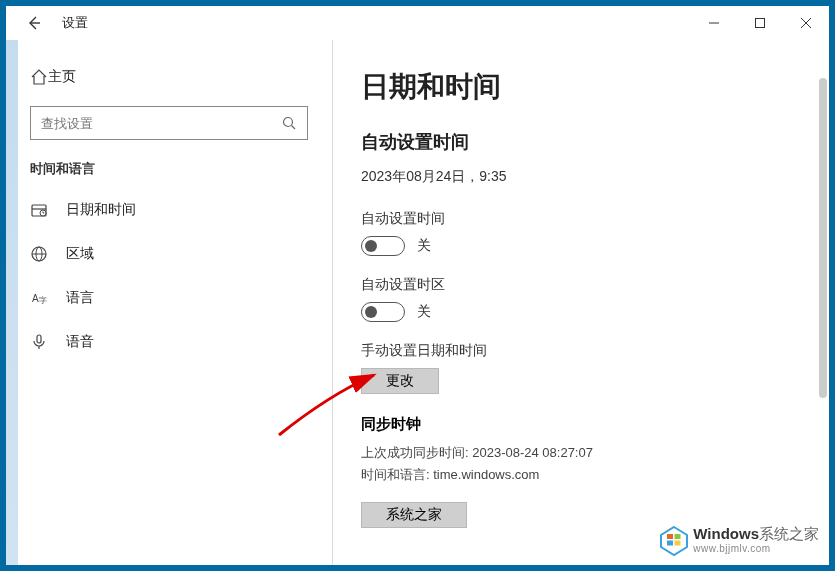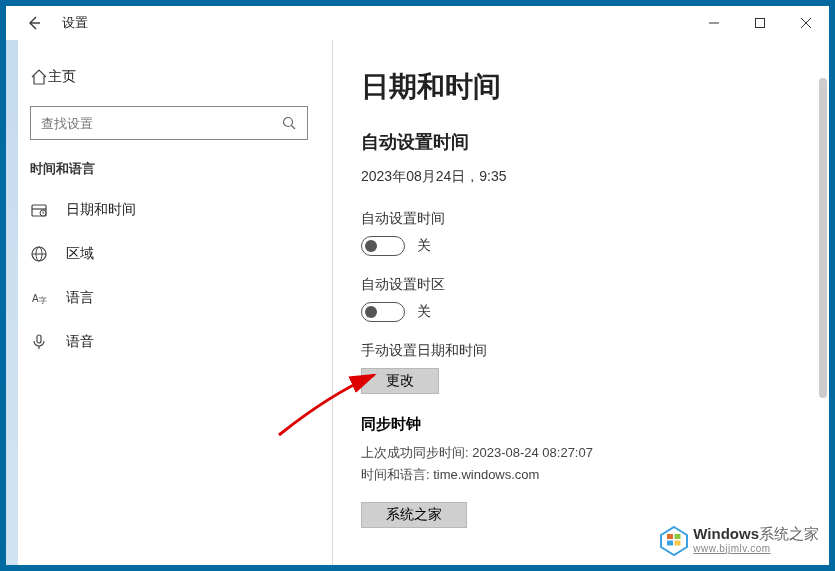--- a/index.html
+++ b/index.html
@@ -54,21 +54,21 @@
     
     .arrow-annotation { position: absolute; pointer-events: none; left: 268px; top: 310px; }
     
     .scrollbar-hint { position: absolute; right: 2px; top: 38px; width: 8px; height: 320px; background: #ccc; border-radius: 4px; }
     
     .watermark { position: absolute; right: 10px; bottom: 8px; display: flex; align-items: center; gap: 2px; pointer-events: none; }
     .wm-logo { width: 34px; height: 34px; }
     .wm-text { display: flex; flex-direction: column; line-height: 1.1; }
     .wm-main { font-size: 15px; color: #666; }
     .wm-main b { color: #333; }
-    .wm-url { font-size: 10px; color: #888; letter-spacing: 0.5px; text-decoration: underline; }
+    .wm-url { font-size: 10px; color: #888; letter-spacing: 0.5px; }
   </style>
 </head>
 <body>
 
 <div class="window">
 
   <div class="titlebar">
     <div class="back-btn">
       <svg width="16" height="16" viewBox="0 0 16 16">
           <path d="M10 2 L4 8 L10 14" stroke="#333" stroke-width="1.4" fill="none"></path>

